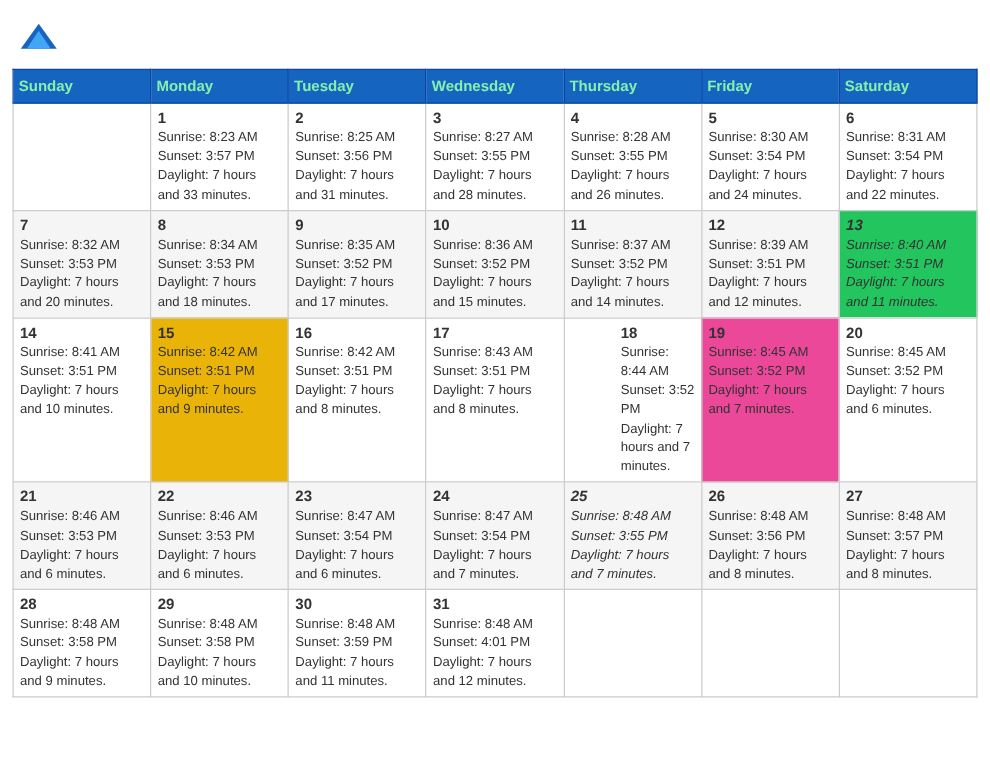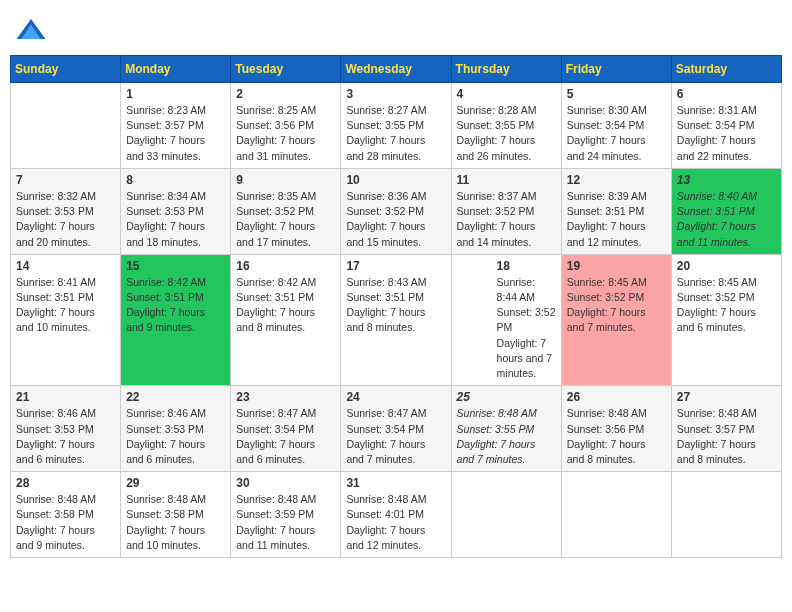--- a/index.html
+++ b/index.html
@@ -45,21 +45,21 @@
       font-size: 14px;
       color: #555;
     }
     .calendar {
       width: 100%;
       border-collapse: collapse;
       font-size: 11px;
     }
     .calendar th {
       background: #1565c0;
-      color: #fde047;
+      color: #86efac;
       padding: 6px 4px;
       text-align: left;
       font-size: 12px;
       font-weight: bold;
       border: 1px solid #0d47a1;
     }
     .calendar td {
       border: 1px solid #ccc;
       vertical-align: top;
       padding: 4px 5px;
@@ -176,37 +176,37 @@
         <td style="background: #22c55e; font-style: italic;">
           <span class="day-num">13</span>
           <div class="cell-content">Sunrise: 8:40 AM<br>Sunset: 3:51 PM<br>Daylight: 7 hours and 11 minutes.</div>
         </td>
       </tr>
       <tr>
         <td style="background: rgb(255, 255, 255); margin-left: 18px;">
           <span class="day-num">14</span>
           <div class="cell-content">Sunrise: 8:41 AM<br>Sunset: 3:51 PM<br>Daylight: 7 hours and 10 minutes.</div>
         </td>
-        <td style="background: #22c55e; margin-top: 16px;">
+        <td style="background: #eab308; margin-top: 16px;">
           <span class="day-num">15</span>
           <div class="cell-content">Sunrise: 8:42 AM<br>Sunset: 3:51 PM<br>Daylight: 7 hours and 9 minutes.</div>
         </td>
         <td style="background: rgb(255, 255, 255);">
           <span class="day-num">16</span>
           <div class="cell-content">Sunrise: 8:42 AM<br>Sunset: 3:51 PM<br>Daylight: 7 hours and 8 minutes.</div>
         </td>
         <td style="background: rgb(255, 255, 255);">
           <span class="day-num">17</span>
           <div class="cell-content">Sunrise: 8:43 AM<br>Sunset: 3:51 PM<br>Daylight: 7 hours and 8 minutes.</div>
         </td>
         <td style="background: rgb(255, 255, 255); padding-left: 45px;">
           <span class="day-num">18</span>
           <div class="cell-content">Sunrise: 8:44 AM<br>Sunset: 3:52 PM<br>Daylight: 7 hours and 7 minutes.</div>
         </td>
-        <td style="background: #fca5a5; margin-left: 44px;">
+        <td style="background: #ec4899; margin-left: 44px;">
           <span class="day-num">19</span>
           <div class="cell-content">Sunrise: 8:45 AM<br>Sunset: 3:52 PM<br>Daylight: 7 hours and 7 minutes.</div>
         </td>
         <td style="background: rgb(255, 255, 255);">
           <span class="day-num">20</span>
           <div class="cell-content">Sunrise: 8:45 AM<br>Sunset: 3:52 PM<br>Daylight: 7 hours and 6 minutes.</div>
         </td>
       </tr>
       <tr>
         <td style="background: rgb(245, 245, 245);">

